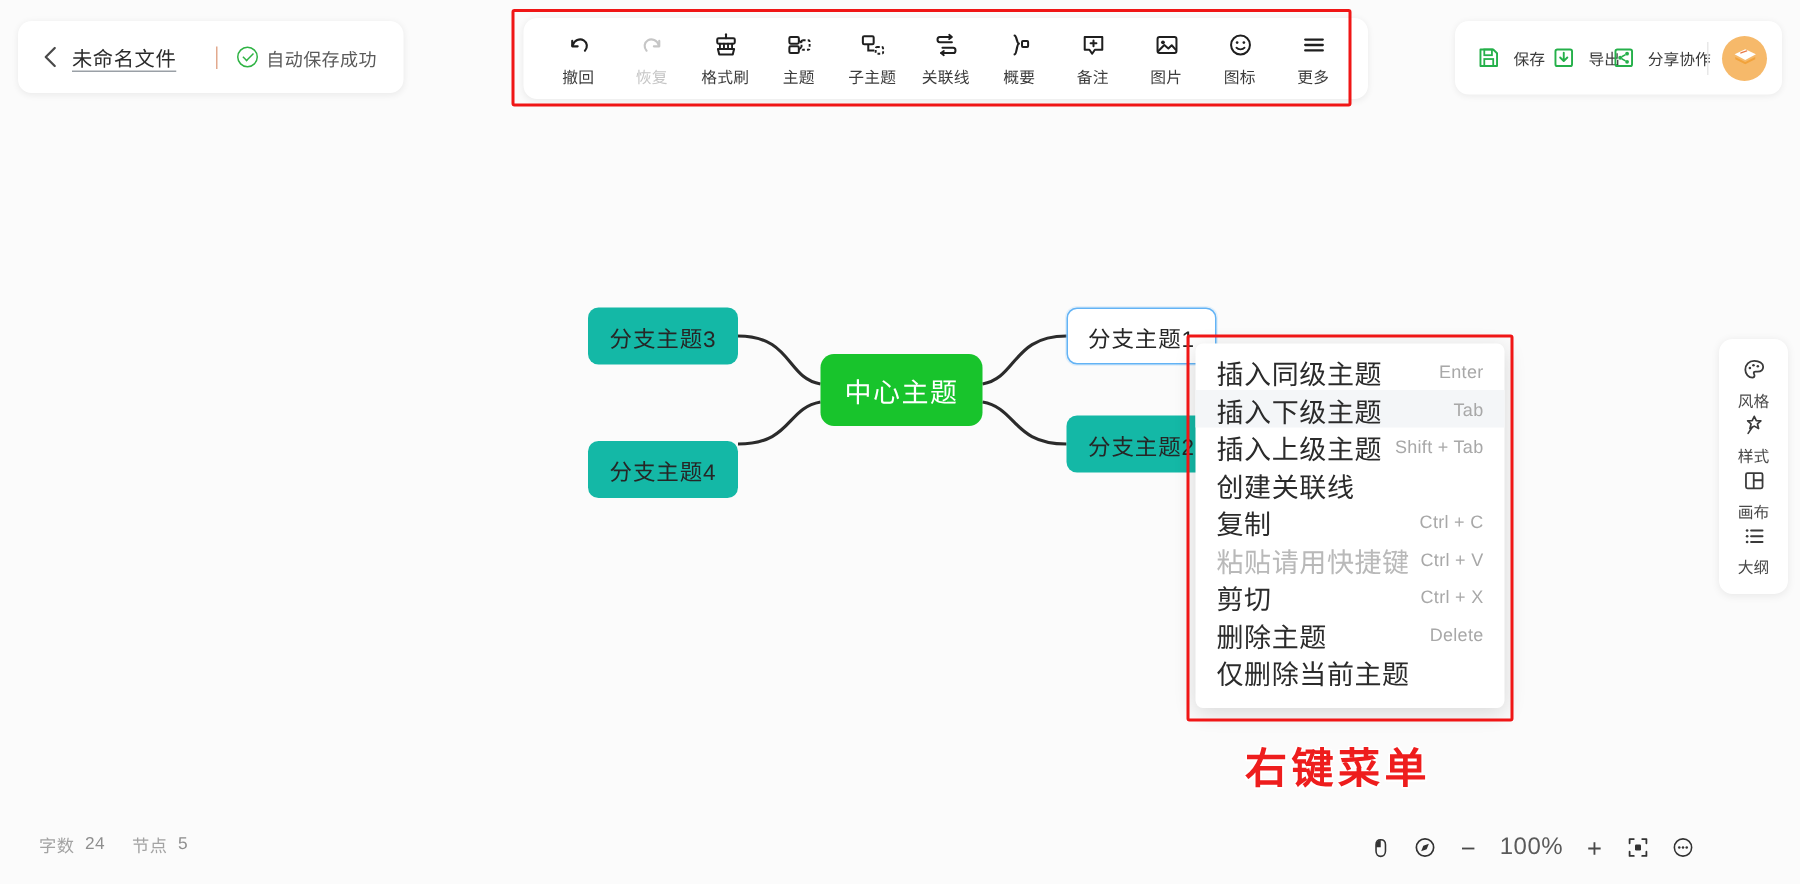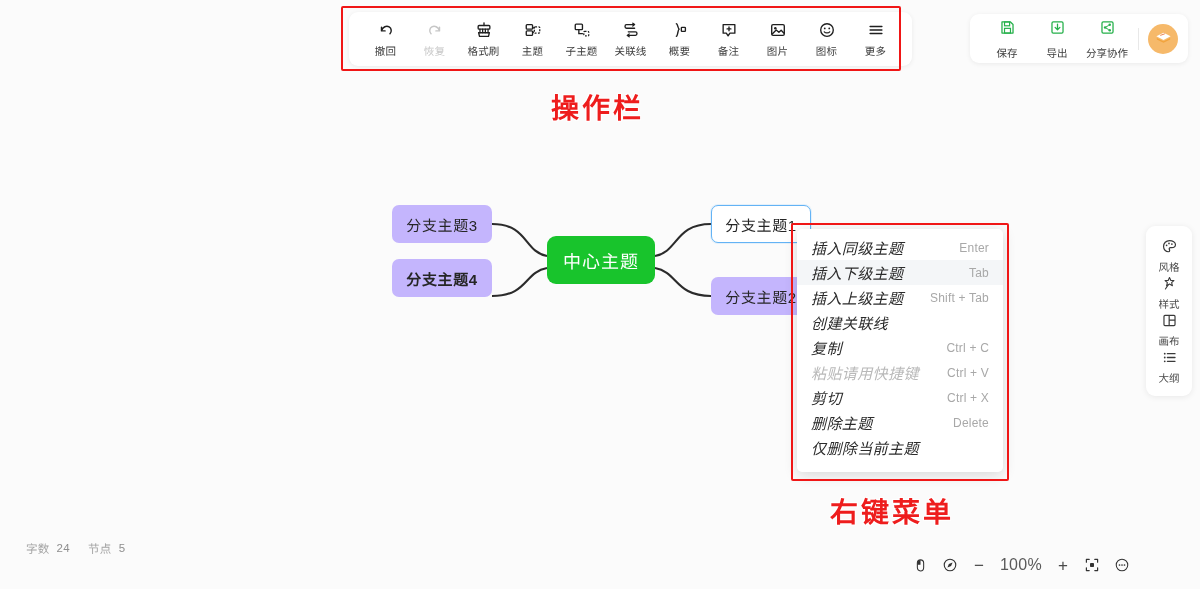--- a/index.html
+++ b/index.html
@@ -73,21 +73,21 @@
   }
   
   .hdr-right {
     position: absolute; right: 12px; top: 14px;
     height: 49px; display: flex; align-items: center;
     background: #fff; border-radius: 9px;
     box-shadow: 0 1px 5px rgba(0,0,0,0.07);
     padding: 0 10px 0 12px;
   }
   .hr-item {
-    width: 50px; display: flex; flex-direction: column;
+    width: 50px; display: flex; 
     align-items: center; justify-content: center; gap: 8px; cursor: pointer;
   }
   .hr-ico { height: 19px; display: flex; align-items: center; justify-content: center; }
   .hr-lbl { font-size: 10.5px; color: #3c3c3c; white-space: nowrap; }
   .hr-div { width: 1px; height: 22px; background: #e8e8e8; margin: 0 9px 0 6px; }
   .avatar {
     width: 30px; height: 30px; border-radius: 50%;
     background: #f6b96a; display: flex; align-items: center; justify-content: center;
     cursor: pointer;
   }
@@ -103,55 +103,55 @@
   .anno-toolbar { left: 551px; top: 86px; }
   .anno-menu { left: 830px; top: 490px; }
 
   
   .canvas { position: absolute; inset: 0; }
   .node {
     position: absolute; display: flex; align-items: center; justify-content: center;
     border-radius: 7px; cursor: pointer; user-select: none;
   }
   .node-branch {
-    background: #c4b5fd; color: #262626;
+    background: #14b8a6; color: #262626;
     font-size: 15px; letter-spacing: .6px;
     width: 100px; height: 38px;
   }
   .node-branch.selected {
     background: #fff; border: 1.6px solid #63b3f5;
     box-shadow: 0 0 0 1px rgba(99,179,245,.15);
   }
   .node-center {
     background: #18c42c; color: #fff;
     font-size: 18px; letter-spacing: 1px;
     width: 108px; height: 48px; border-radius: 9px;
   }
   #b3 { left: 392px; top: 205px; }
-  #b4 { left: 392px; top: 259px; font-weight: bold; }
+  #b4 { left: 392px; top: 294px; }
   #b1 { left: 711px; top: 205px; }
   #b2 { left: 711px; top: 277px; }
   #center { left: 547px; top: 236px; }
 
   
   .ctx-menu {
     position: absolute; left: 797px; top: 229px;
     width: 206px; background: #fff;
     border-radius: 5px;
     box-shadow: 0 3px 14px rgba(0,0,0,0.14);
     padding: 6px 0 12px 0;
   }
   .ctx-item {
     height: 25px; display: flex; align-items: center;
     padding: 0 14px 0 14px; cursor: pointer;
     justify-content: space-between;
   }
   .ctx-item.hovered { background: #f4f6f8; gap: 32px; }
   .ctx-item.disabled { cursor: default; }
-  .ctx-label { font-size: 15px; color: #2b2b2b; letter-spacing: .4px; font-style: italic; }
+  .ctx-label { font-size: 18px; color: #2b2b2b; letter-spacing: .4px; }
   .ctx-item.disabled .ctx-label { color: #b9b9b9; }
   .ctx-key { font-size: 12px; color: #a8a8a8; letter-spacing: .2px; }
 
   .redbox-menu {
     position: absolute; left: 791px; top: 223px;
     width: 218px; height: 258px;
     border: 2.4px solid #f01616; border-radius: 2px;
     pointer-events: none;
   }
 
@@ -164,21 +164,21 @@
     display: flex; flex-direction: column; align-items: center; gap: 0;
   }
   .sp-item {
     display: flex; flex-direction: column; align-items: center; gap: 3px; cursor: pointer;
   }
   .sp-ico { height: 19px; display: flex; align-items: center; justify-content: center; color: #3a3a3a; }
   .sp-lbl { font-size: 10.5px; color: #4a4a4a; }
 
   
   .status-left {
-    position: absolute; left: 26px; bottom: 33px;
+    position: absolute; left: 26px; bottom: 18px;
     display: flex; align-items: center; gap: 7px;
     font-size: 11.5px; color: #a3a3a3; letter-spacing: .3px;
   }
   .status-left .num { color: #8e8e8e; }
   .status-right {
     position: absolute; right: 70px; bottom: 14px;
     display: flex; align-items: center; gap: 14px;
   }
   .sr-btn {
     display: flex; align-items: center; justify-content: center;
@@ -213,20 +213,33 @@
       <span>分支主题1</span>
     </div>
     <div class="node node-branch" id="b2">
       <span>分支主题2</span>
     </div>
     <div class="node node-center" id="center">
       <span>中心主题</span>
     </div>
   </div>
 
+  <div class="doc-card">
+    <div class="back-chev">
+      <svg width="9" height="14" viewBox="0 0 9 14">
+          <path d="M7.5 1 L1.5 7 L7.5 13" stroke="#4a4a4a" stroke-width="1.5" fill="none" stroke-linecap="round" stroke-linejoin="round"></path>
+        </svg>
+    </div>
+    <span class="doc-title">未命名文件</span>
+    <div class="vdiv"></div>
+    <div class="save-status">
+      <div class="save-check"></div>
+      <span class="save-text">自动保存成功</span>
+    </div>
+  </div>
 
   <div class="toolbar-wrap">
     <div class="toolbar">
 
       <div class="tb-item">
         <span class="tb-ico">
           <svg width="18" height="18" viewBox="0 0 20 20">
               <path d="M5 7 L5 11 L9 11" stroke="currentColor" stroke-width="1.6" fill="none" stroke-linecap="round" stroke-linejoin="round"></path>
               <path d="M5.2 10.4 C6.5 6.5 10.5 4.8 13.5 6.6 C16.2 8.2 16.6 12 14.4 14.2" stroke="currentColor" stroke-width="1.6" fill="none" stroke-linecap="round"></path>
             </svg>
@@ -382,21 +395,20 @@
     <div class="hr-div"></div>
     <div class="avatar">
       <svg width="19" height="19" viewBox="0 0 20 20">
         <path d="M2.5 7.5 L10 4 L17.5 7.5 L10 11.5 Z" fill="#ffffff"></path>
         <path d="M3 9.5 L10 13 L17 9.5 L17 11 L10 14.6 L3 11 Z" fill="#f2a33c"></path>
         <path d="M7 6.6 L11 5.2" stroke="#e97c4a" stroke-width="1" stroke-linecap="round"></path>
       </svg>
     </div>
   </div>
 
-  <div class="anno anno-toolbar">操作栏</div>
   <div class="anno anno-menu">右键菜单</div>
 
   <div class="ctx-menu">
     <div class="ctx-item">
       <span class="ctx-label">插入同级主题</span>
       <span class="ctx-key">Enter</span>
     </div>
     <div class="ctx-item hovered">
       <span class="ctx-label">插入下级主题</span>
       <span class="ctx-key">Tab</span>

